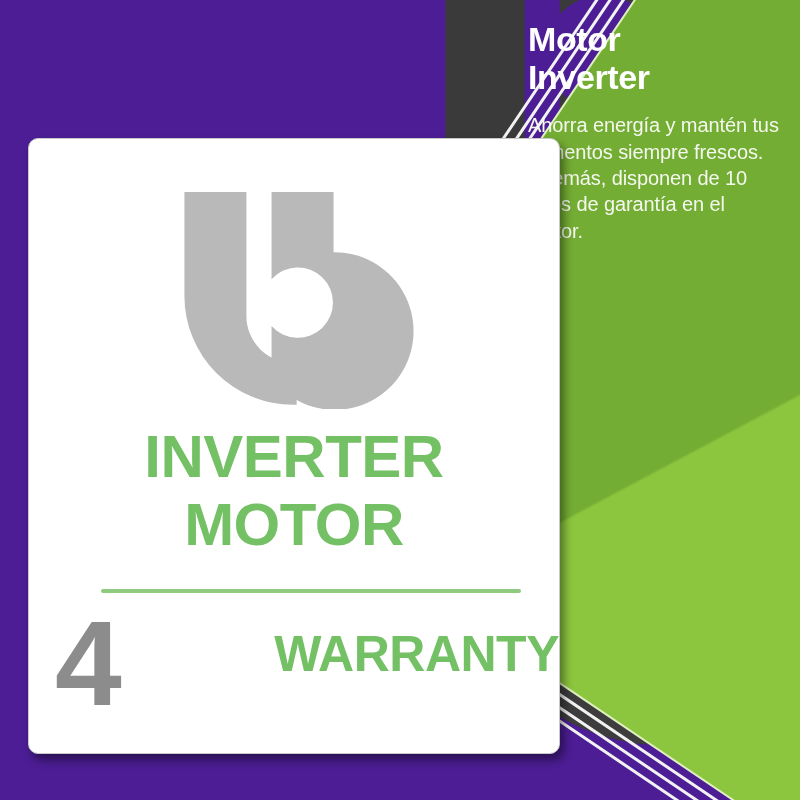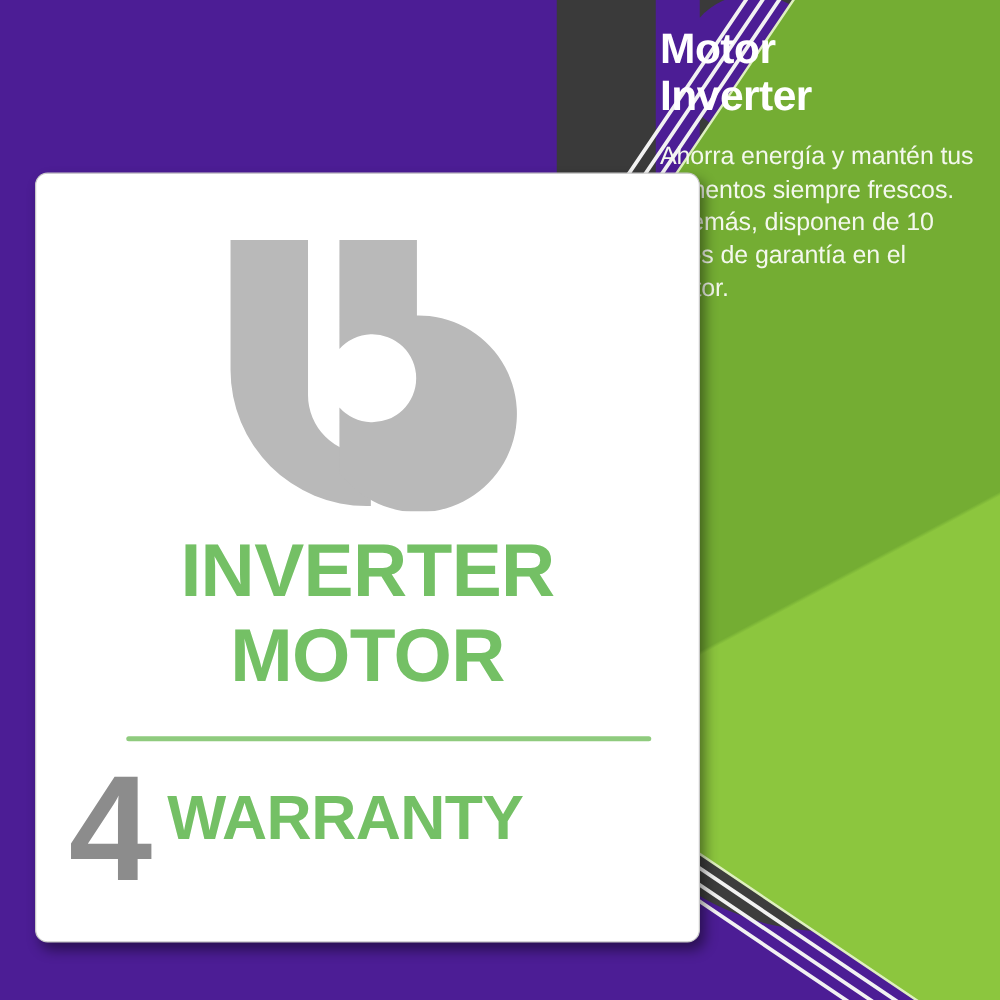--- a/index.html
+++ b/index.html
@@ -156,20 +156,21 @@
     line-height: 1.1;
   }
   .warranty-word {
     color: #74c065;
     font-weight: bold;
     font-size: 50px;
     letter-spacing: -0.5px;
     line-height: 1.08;
     margin-top: 2px;
     white-space: nowrap;
+    text-align: right;
   }
 </style>
 </head>
 <body>
 
 <div id="stage">
 
   <div class="bg-watermark">
     <div class="wm-mark wm-b">
       <svg class="wm-svg" viewBox="0 0 300 430">

